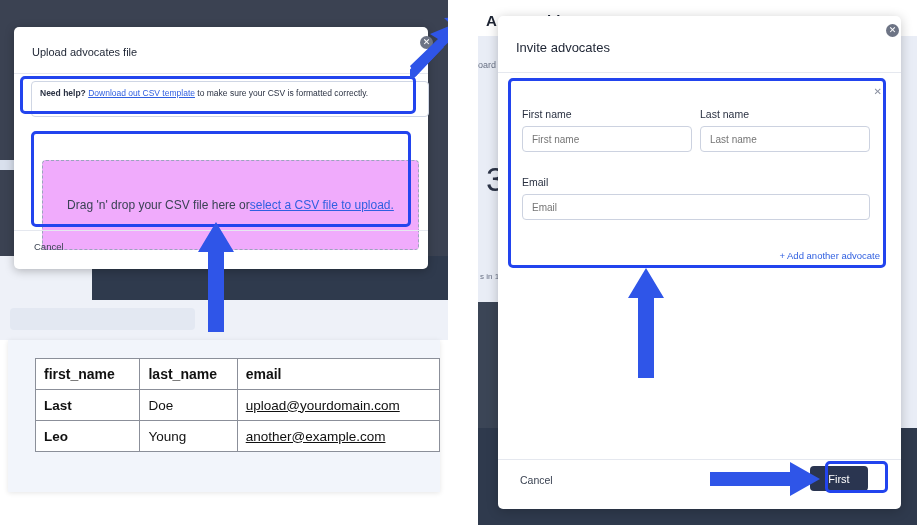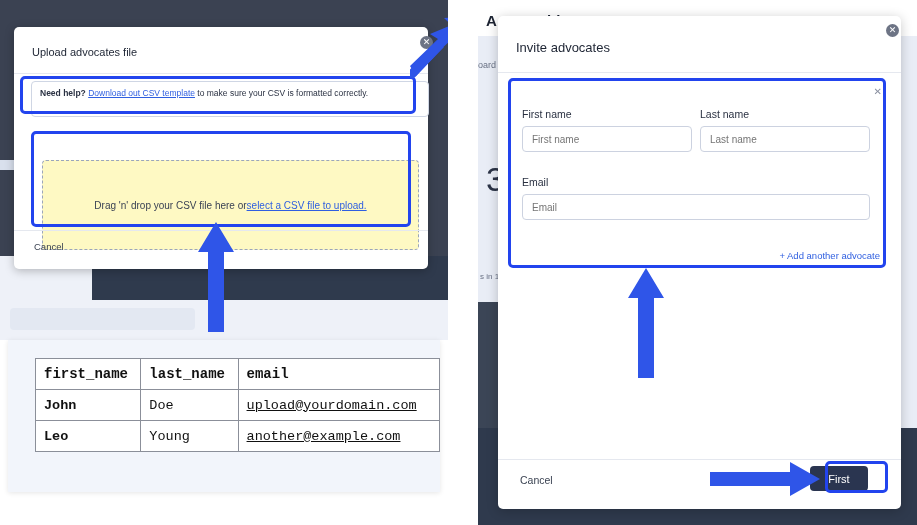--- a/index.html
+++ b/index.html
@@ -102,25 +102,25 @@
     border-radius: 5px;
     box-sizing: border-box;
     pointer-events: none;
   }
   .dropzone {
     position: absolute;
     left: 28px; top: 133px;
     width: 375px; height: 88px;
     border: 1px dashed #9aa5bc;
     border-radius: 4px;
-    background: #fef9c3;
+    background: #f0abfc;
     display: flex;
     align-items: center;
     justify-content: center;
-    font-size: 10px;
+    font-size: 12px;
     color: #3a4254;
   }
   .upload-footer-divider {
     position: absolute;
     left: 0; top: 203px; width: 414px; height: 1px;
     background: #e5e8ef;
   }
   .cancel-left {
     position: absolute;
     left: 20px; top: 214px;
@@ -134,21 +134,21 @@
     position: absolute;
     left: 8px; top: 340px;
     width: 432px; height: 152px;
     background: #f2f5fb;
     box-shadow: 0 1px 5px rgba(0,0,0,0.1);
   }
   .csv-table {
     position: absolute;
     left: 27px; top: 18px;
     border-collapse: collapse;
-    font-family: Liberation Mono, monospace;
+    font-family: Liberation Sans, sans-serif;
     border-radius: 14px;
   }
   .csv-table th, .csv-table td {
     border: 1px solid #8b8f99;
     padding: 5px 8px;
     font-size: 13.5px;
     color: #111;
     text-align: left;
     background: #fff;
     height: 20px;
@@ -373,21 +373,21 @@
     <table class="csv-table">
       <thead>
         <tr>
           <th class="csv-col-first">first_name</th>
           <th class="csv-col-last">last_name</th>
           <th class="csv-col-email">email</th>
         </tr>
       </thead>
       <tbody>
         <tr>
-          <td class="bold">John</td>
+          <td class="bold">Last</td>
           <td>Doe</td>
           <td class="u">upload@yourdomain.com</td>
         </tr>
         <tr>
           <td class="bold">Leo</td>
           <td>Young</td>
           <td class="u">another@example.com</td>
         </tr>
       </tbody>
     </table>

